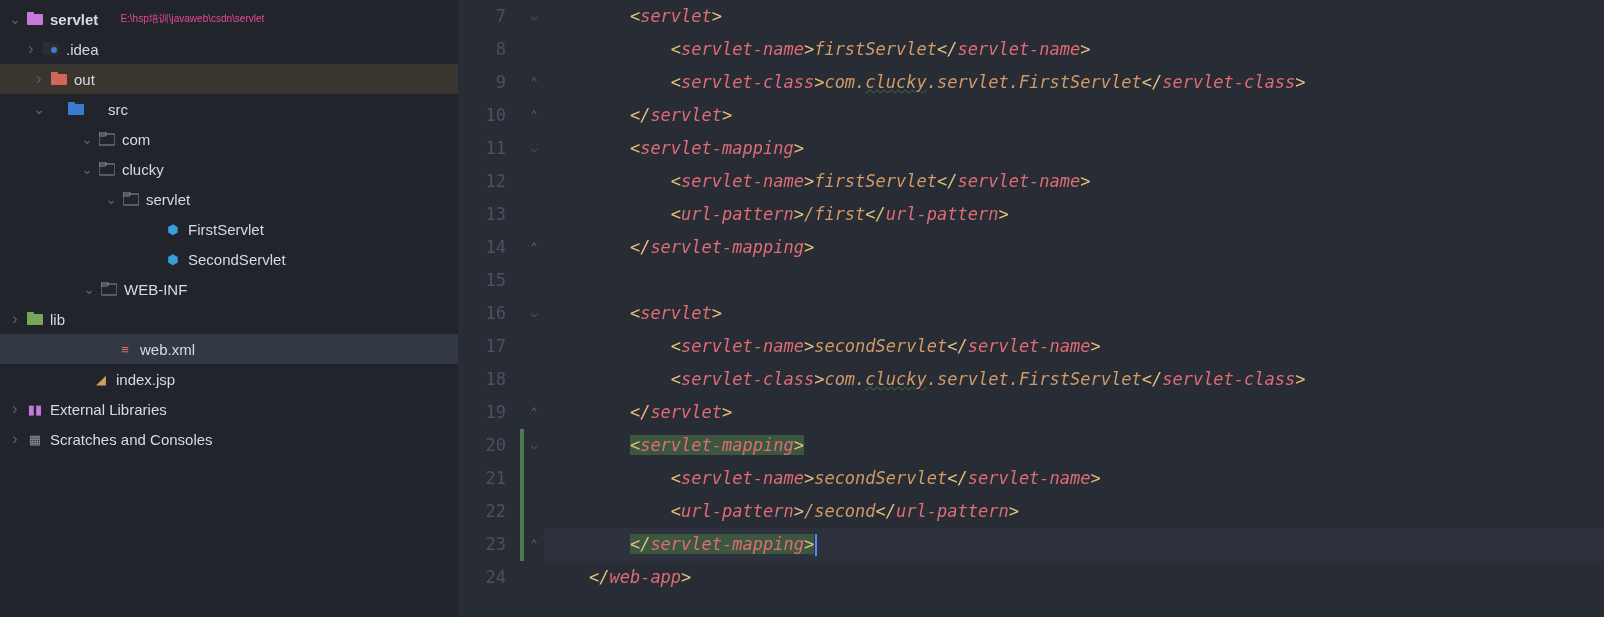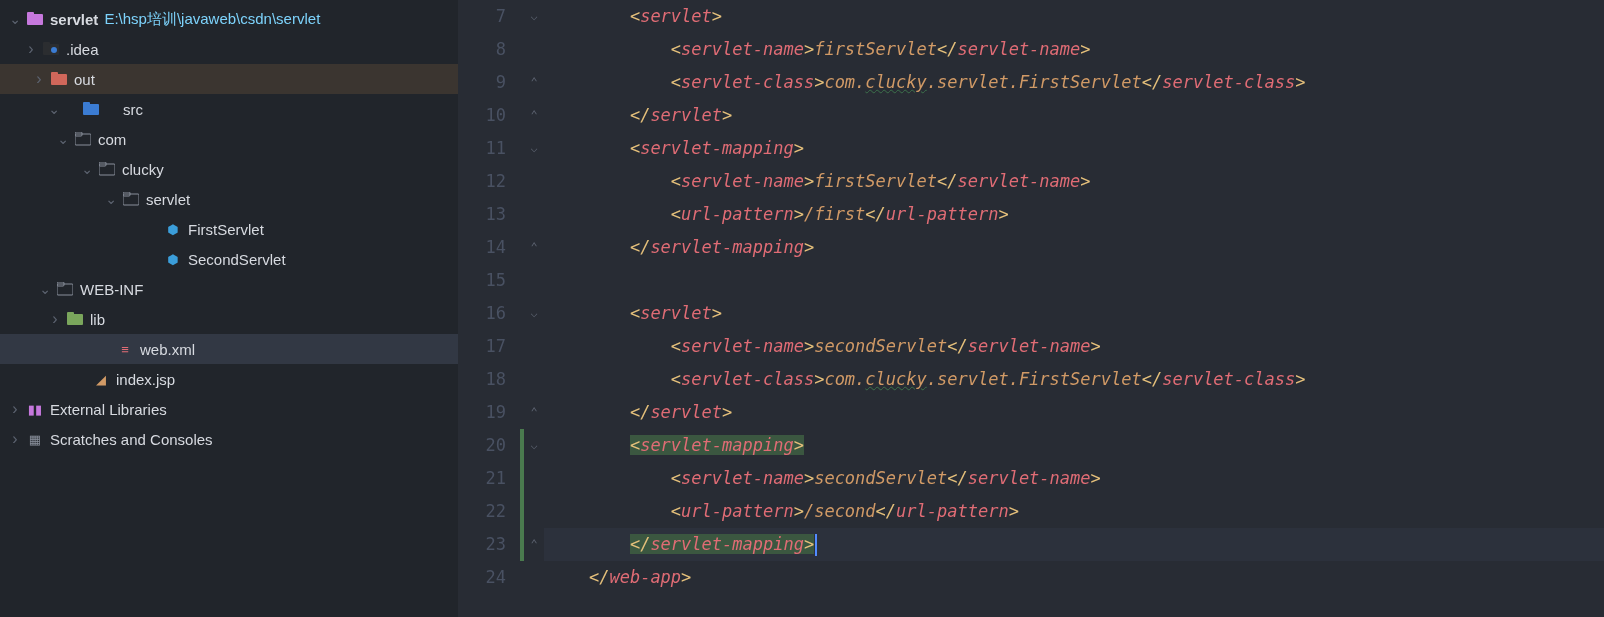--- a/index.html
+++ b/index.html
@@ -49,21 +49,21 @@
   margin-right: 6px;
   font-size: 13px;
 }
 .icon-project { color: #c678dd; }
 .icon-class { color: #3b9eda; }
 .icon-xml { color: #e06c75; }
 .icon-jsp { color: #d19a66; }
 .icon-ext { color: #c678dd; }
 .icon-scratch { color: #8a909c; }
 .tree-label { color: #d7dae0; font-size: 15px; }
-.tree-label.dim { color: #7dd3fc; margin-left: 6px; font-size: 15px; }
+.tree-label.dim { color: #ec4899; margin-left: 22px; font-size: 10px; }
 .proj-name { font-weight: 600; color: #d7dae0; }
 
 .editor {
   flex: 1;
   background: #282c34;
   display: flex;
   font-family: 'Consolas', 'Monaco', monospace;
   font-size: 17px;
   line-height: 33px;
 }
@@ -155,31 +155,31 @@
   <div class="tree-row selected" style="padding-left:32px;">
     <span class="arrow right"></span>
     <span class="icon">
         <svg class="folder-svg" viewBox="0 0 16 14">
           <rect x="0" y="2" width="16" height="11" rx="1" fill="#d1675a"></rect>
           <rect x="0" y="0" width="7" height="4" rx="1" fill="#d1675a"></rect>
         </svg>
       </span>
     <span class="tree-label">out</span>
   </div>
-  <div class="tree-row" style="padding-left:47px;gap:17px;">
+  <div class="tree-row" style="padding-left:32px;gap:17px;">
     <span class="arrow down"></span>
     <span class="icon">
         <svg class="folder-svg" viewBox="0 0 16 14">
           <rect x="0" y="2" width="16" height="11" rx="1" fill="#3b7cd3"></rect>
           <rect x="0" y="0" width="7" height="4" rx="1" fill="#3b7cd3"></rect>
         </svg>
       </span>
     <span class="tree-label">src</span>
   </div>
-  <div class="tree-row" style="padding-left:56px;">
+  <div class="tree-row" style="padding-left:80px;">
     <span class="arrow down"></span>
     <span class="icon">
         <svg class="folder-svg" viewBox="0 0 16 14">
           <rect x="0" y="2" width="16" height="11" rx="1" fill="none" stroke="#8a909c"></rect>
           <rect x="0" y="0" width="7" height="4" rx="1" fill="none" stroke="#8a909c"></rect>
         </svg>
       </span>
     <span class="tree-label">com</span>
   </div>
   <div class="tree-row" style="padding-left:80px;">
@@ -205,31 +205,31 @@
   <div class="tree-row" style="padding-left:146px;">
     <span class="arrow none"></span>
     <span class="icon icon-class">⬢</span>
     <span class="tree-label">FirstServlet</span>
   </div>
   <div class="tree-row" style="padding-left:146px;">
     <span class="arrow none"></span>
     <span class="icon icon-class">⬢</span>
     <span class="tree-label">SecondServlet</span>
   </div>
-  <div class="tree-row" style="padding-left:38px;">
+  <div class="tree-row" style="padding-left:82px;">
     <span class="arrow down"></span>
     <span class="icon">
         <svg class="folder-svg" viewBox="0 0 16 14">
           <rect x="0" y="2" width="16" height="11" rx="1" fill="none" stroke="#8a909c"></rect>
           <rect x="0" y="0" width="7" height="4" rx="1" fill="none" stroke="#8a909c"></rect>
         </svg>
       </span>
     <span class="tree-label">WEB-INF</span>
   </div>
-  <div class="tree-row" style="margin-left:40px;">
+  <div class="tree-row" style="">
     <span class="arrow right"></span>
     <span class="icon">
         <svg class="folder-svg" viewBox="0 0 16 14">
           <rect x="0" y="2" width="16" height="11" rx="1" fill="#7aa65c"></rect>
           <rect x="0" y="0" width="7" height="4" rx="1" fill="#7aa65c"></rect>
         </svg>
       </span>
     <span class="tree-label">lib</span>
   </div>
   <div class="tree-row highlighted" style="padding-left:98px;">

